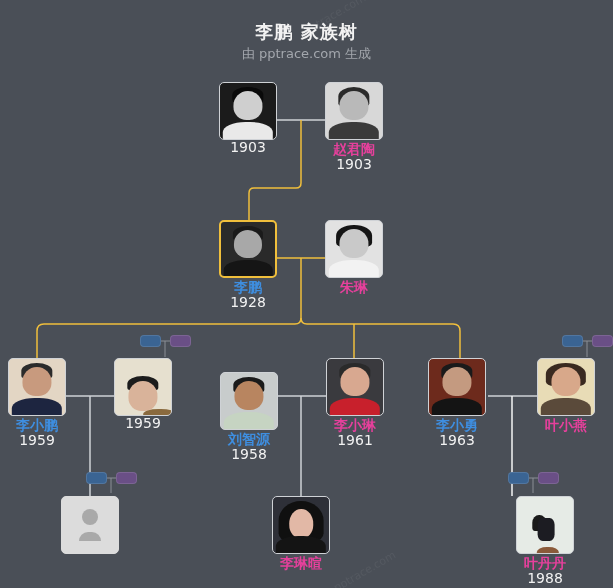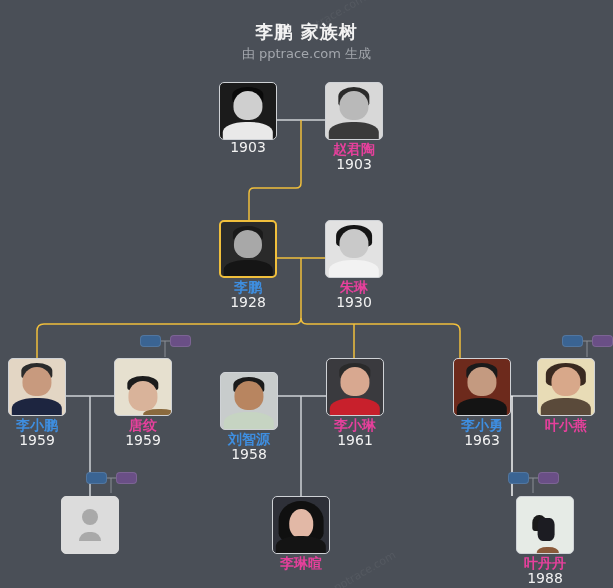--- a/index.html
+++ b/index.html
@@ -147,40 +147,38 @@
   <div class="year">1928</div>
 </div>
 
 <div class="person" style="left:325px; top:220px;">
   <div class="photo" style="background:#e2e2e2;">
     <div class="hair" style="background:#151515; height:38%; width:64%;"></div>
     <div class="face" style="background:#c9c9c9;"></div>
     <div class="body" style="background:#f2f2f2;"></div>
   </div>
   <div class="name female">朱琳</div>
-  <div class="year">1930</div>
 </div>
 
 <div class="person" style="left:8px; top:358px;">
   <div class="photo" style="background:#e3d6c4;">
     <div class="hair" style="background:#2b2b2b;"></div>
     <div class="face" style="background:#c89a7e;"></div>
     <div class="body" style="background:#1d2540;"></div>
   </div>
   <div class="name male">李小鹏</div>
   <div class="year">1959</div>
 </div>
 
 <div class="person" style="left:114px; top:358px;">
   <div class="photo" style="background:#e6e0cf;">
     <div class="hair" style="background:#1c1c1c; top:30%;"></div>
     <div class="face" style="background:#d9b39a; top:40%;"></div>
     <div class="body" style="background:#8a6a3e; height:20%; width:60%; left:80%;"></div>
   </div>
-  <div class="name female">唐纹</div>
   <div class="year">1959</div>
 </div>
 
 <div class="person" style="left:220px; top:372px;">
   <div class="photo" style="background:#c8cccc;">
     <div class="hair" style="background:#1a1a1a;"></div>
     <div class="face" style="background:#b88560;"></div>
     <div class="body" style="background:#c6d4c2;"></div>
   </div>
   <div class="name male">刘智源</div>
@@ -190,21 +188,21 @@
 <div class="person" style="left:326px; top:358px;">
   <div class="photo" style="background:#3a3a3e;">
     <div class="hair" style="background:#2a2a2a;"></div>
     <div class="face" style="background:#d8a890;"></div>
     <div class="body" style="background:#c8202c;"></div>
   </div>
   <div class="name female">李小琳</div>
   <div class="year">1961</div>
 </div>
 
-<div class="person" style="left:453px; top:358px;">
+<div class="person" style="left:428px; top:358px;">
   <div class="photo" style="background:#6d2a1c;">
     <div class="hair" style="background:#1a1a1a;"></div>
     <div class="face" style="background:#c49a80;"></div>
     <div class="body" style="background:#141414;"></div>
   </div>
   <div class="name male">李小勇</div>
   <div class="year">1963</div>
 </div>
 
 <div class="person" style="left:537px; top:358px;">

